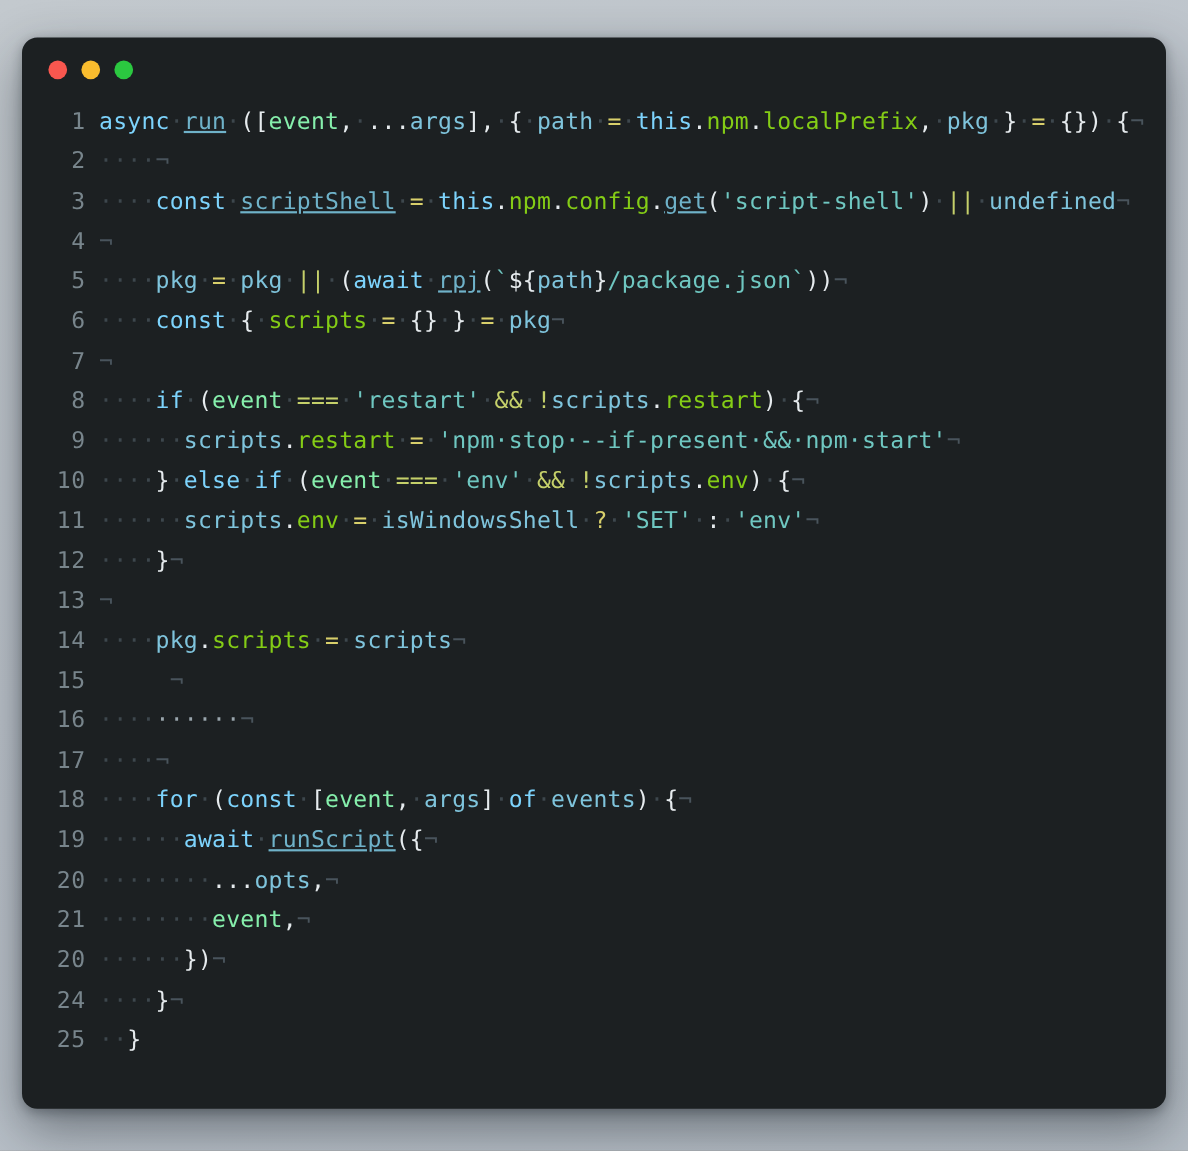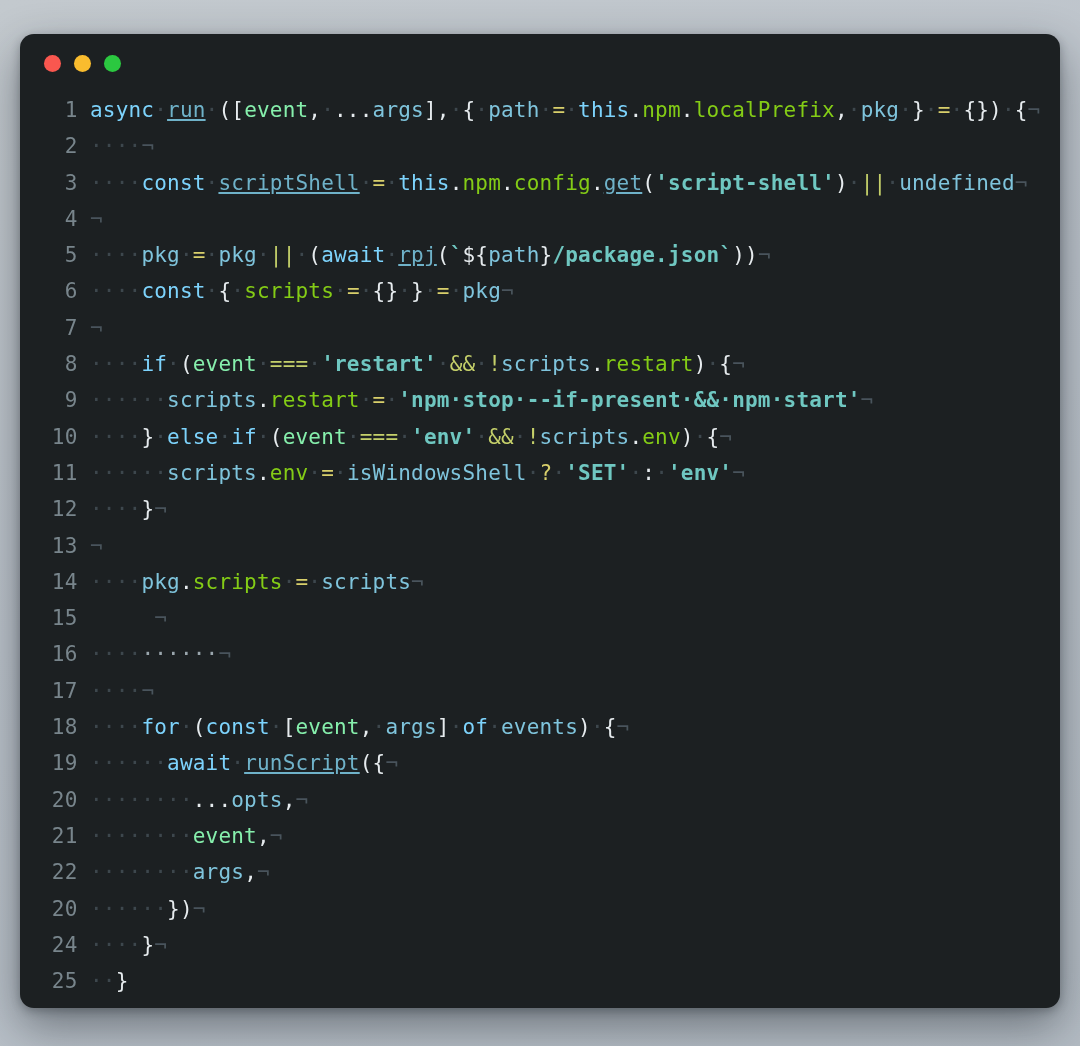--- a/index.html
+++ b/index.html
@@ -71,21 +71,21 @@
   .code {
     color: #d7dde2;
     letter-spacing: 0.2px;
   }
 
   
   .kw   { color: #7dd3fc; }  
   .fn   { color: #6fb2c9; text-decoration: underline; }  
   .id   { color: #7fc4dc; margin-top: 18px; }  
   .prop { color: #84cc16; }  
-  .str  { color: #6fc7c1; font-weight: bold; }  
+  .str  { color: #6fc7c1; }  
   .pun  { color: #e6ebee; }  
   .op   { color: #c5d06a; }  
   .opy  { color: #d8cf6b; }  
   .var  { color: #86efac; text-align: center; }  
   .ws   { color: #3d474d; }  
   .wsb  { color: #9aa6ad; }  
   .nl   { color: #49545c; }  
 </style>
 </head>
 <body>
@@ -113,19 +113,18 @@
       <div class="code-line"><span class="ln">12</span><span class="code"><span class="ws">····</span><span class="pun">}</span><span class="nl">¬</span></span></div>
       <div class="code-line"><span class="ln">13</span><span class="code"><span class="nl">¬</span></span></div>
       <div class="code-line"><span class="ln">14</span><span class="code"><span class="ws">····</span><span class="id">pkg</span><span class="pun">.</span><span class="prop">scripts</span><span class="ws">·</span><span class="opy">=</span><span class="ws">·</span><span class="id">scripts</span><span class="nl">¬</span></span></div>
       <div class="code-line"><span class="ln">15</span><span class="code"><span class="ws">     </span><span class="nl">¬</span></span></div>
       <div class="code-line"><span class="ln">16</span><span class="code"><span class="ws">····</span><span class="wsb">······</span><span class="nl">¬</span></span></div>
       <div class="code-line"><span class="ln">17</span><span class="code"><span class="ws">····</span><span class="nl">¬</span></span></div>
       <div class="code-line"><span class="ln">18</span><span class="code"><span class="ws">····</span><span class="kw">for</span><span class="ws">·</span><span class="pun">(</span><span class="kw">const</span><span class="ws">·</span><span class="pun">[</span><span class="var">event</span><span class="pun">,</span><span class="ws">·</span><span class="id">args</span><span class="pun">]</span><span class="ws">·</span><span class="kw">of</span><span class="ws">·</span><span class="id">events</span><span class="pun">)</span><span class="ws">·</span><span class="pun">{</span><span class="nl">¬</span></span></div>
       <div class="code-line"><span class="ln">19</span><span class="code"><span class="ws">······</span><span class="kw">await</span><span class="ws">·</span><span class="fn">runScript</span><span class="pun">({</span><span class="nl">¬</span></span></div>
       <div class="code-line"><span class="ln">20</span><span class="code"><span class="ws">········</span><span class="pun">...</span><span class="id">opts</span><span class="pun">,</span><span class="nl">¬</span></span></div>
       <div class="code-line"><span class="ln">21</span><span class="code"><span class="ws">········</span><span class="var">event</span><span class="pun">,</span><span class="nl">¬</span></span></div>
-      <div class="code-line"><span class="ln">22</span><span class="code"><span class="ws">········</span><span class="id">args</span><span class="pun">,</span><span class="nl">¬</span></span></div>
       <div class="code-line"><span class="ln">20</span><span class="code"><span class="ws">······</span><span class="pun">})</span><span class="nl">¬</span></span></div>
       <div class="code-line"><span class="ln">24</span><span class="code"><span class="ws">····</span><span class="pun">}</span><span class="nl">¬</span></span></div>
       <div class="code-line"><span class="ln">25</span><span class="code"><span class="ws">··</span><span class="pun">}</span></span></div>
     </div>
 
 </div>
 
 </body></html>

